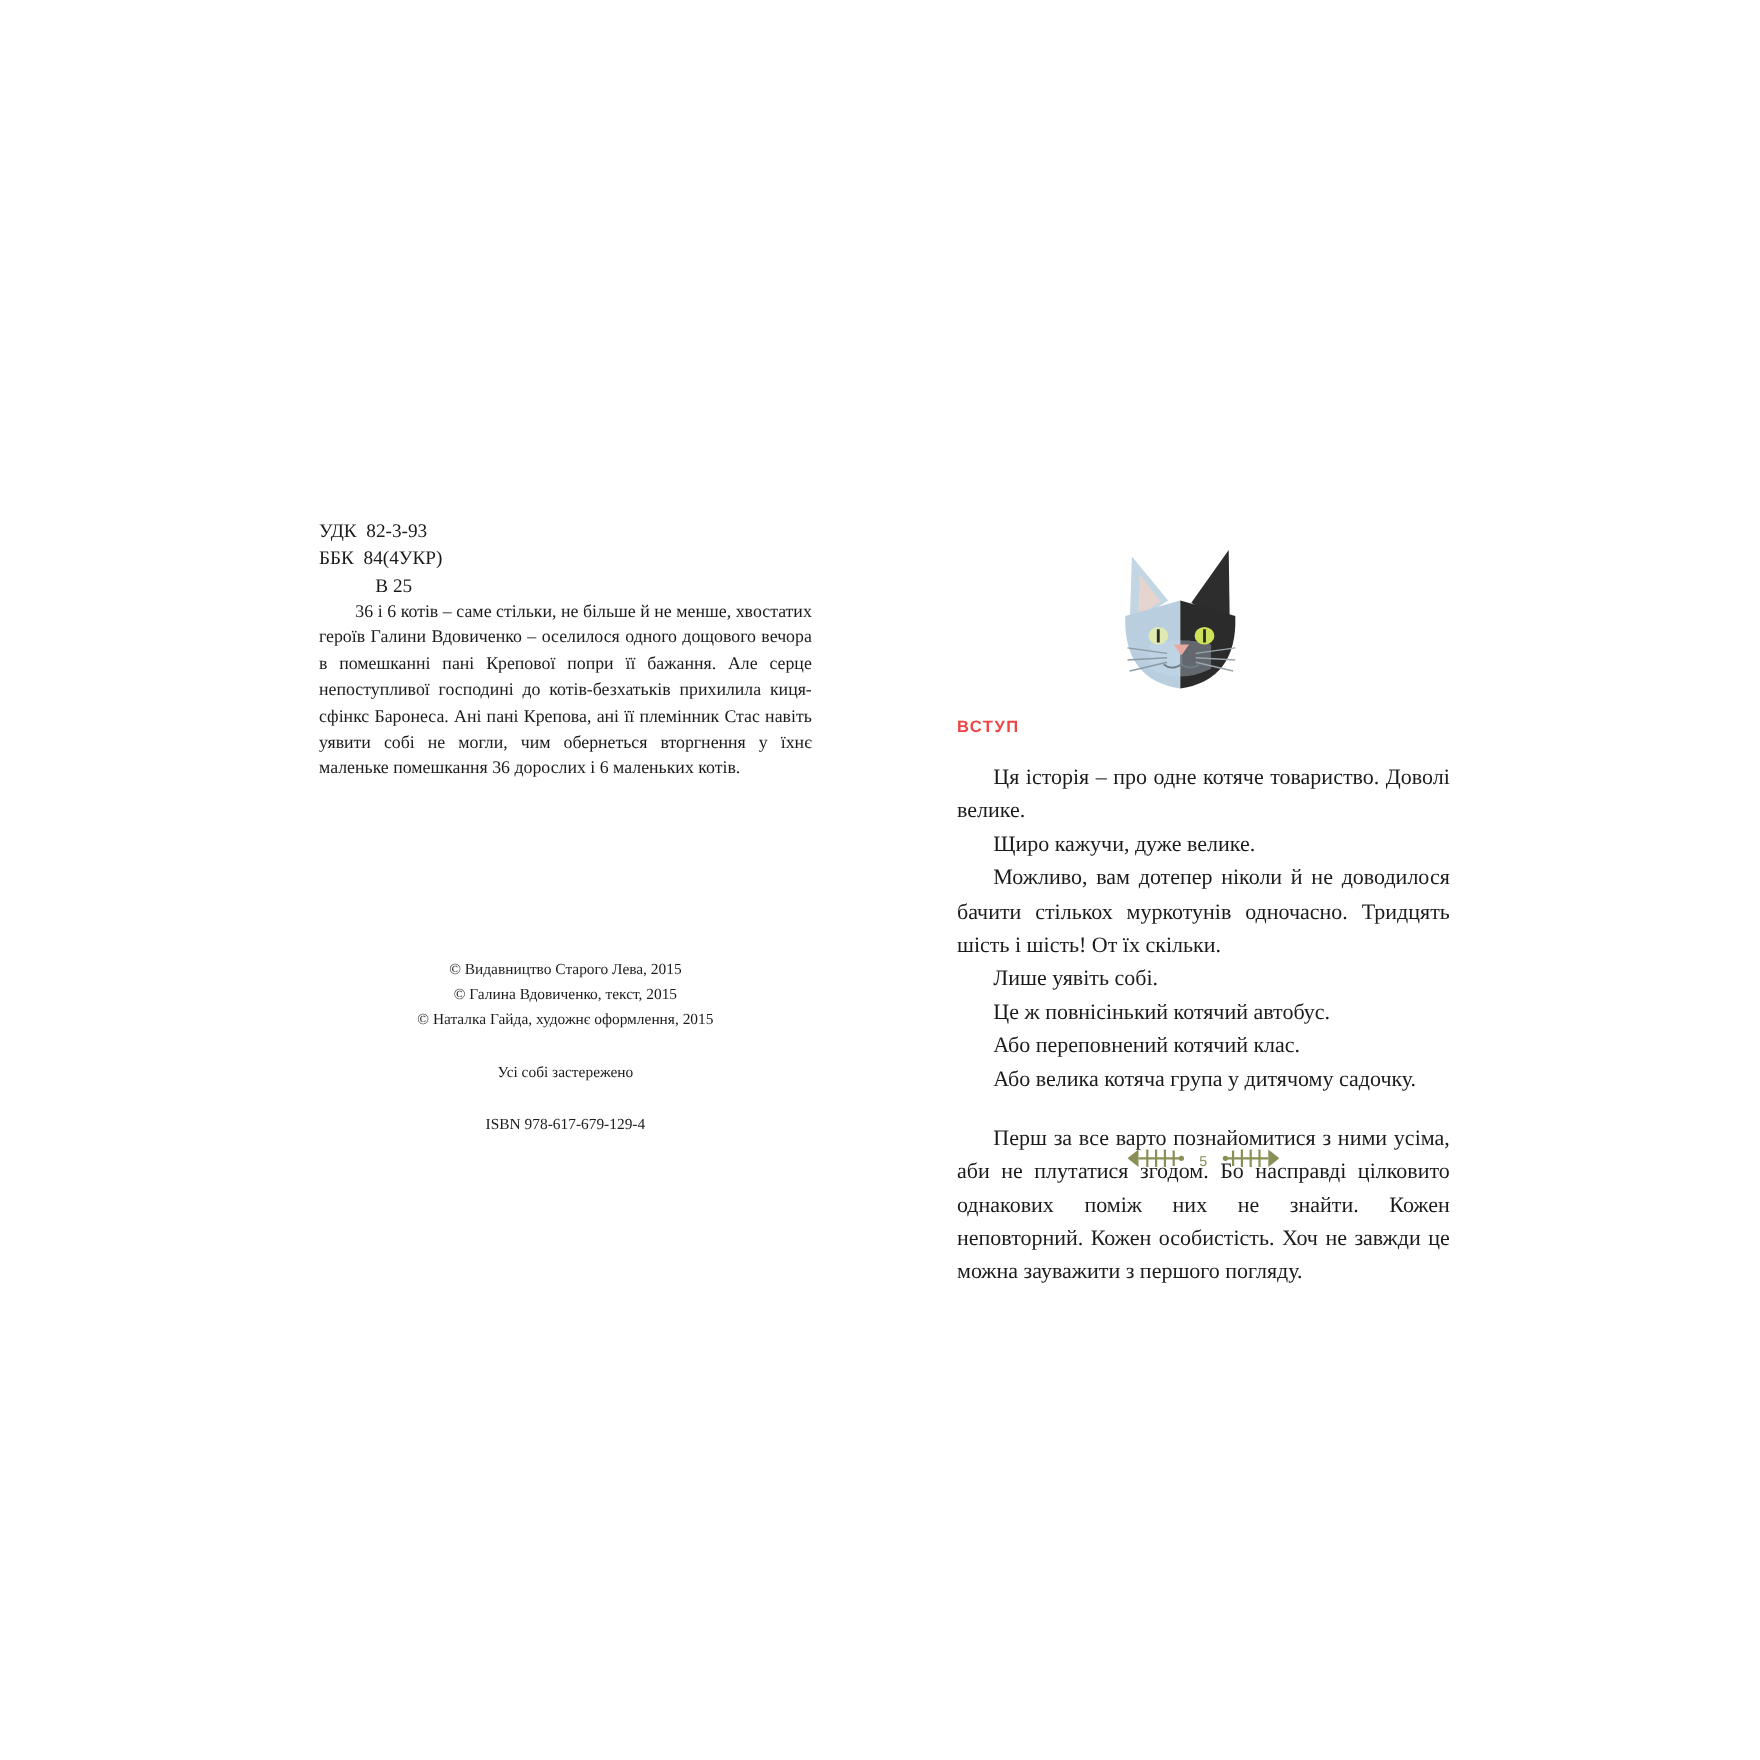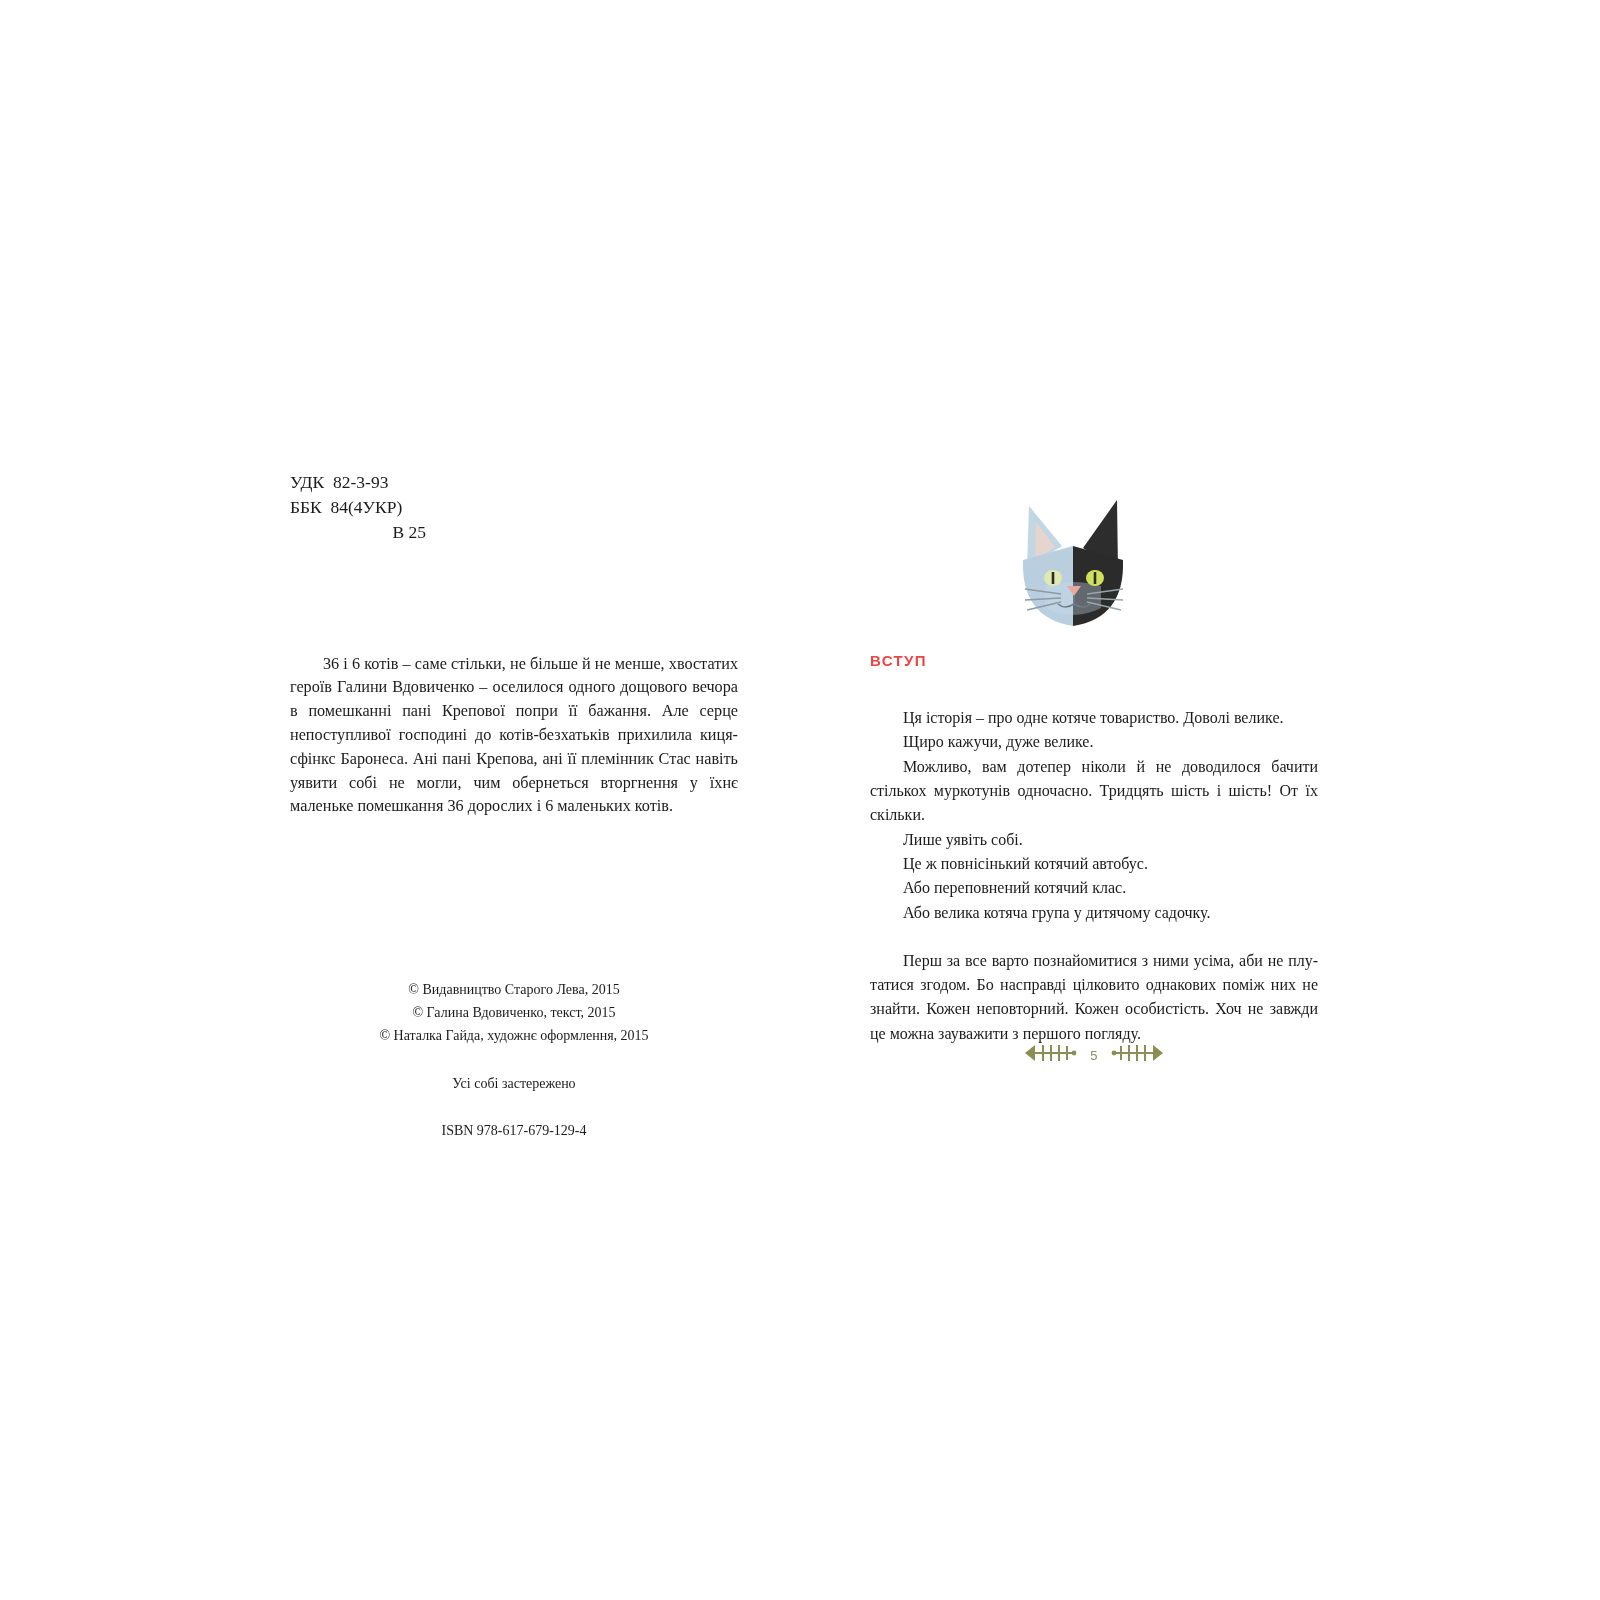--- a/index.html
+++ b/index.html
@@ -37,26 +37,25 @@
     font-size: 17.5px;
     line-height: 1.42;
     color: #1b1b1b;
     width: 180px;
   }
   .classif .row {
     display: block;
     white-space: pre;
   }
   .classif .row.center {
-    text-align: right;
+    text-align: center;
     padding-right: 44px;
   }
 
   .annotation {
-    margin-top: 108px;
     width: 448px;
     font-size: 16.2px;
     line-height: 1.47;
     text-align: justify;
     text-indent: 33px;
     color: #1b1b1b;
     hyphens: manual;
   }
 
   .imprint {
@@ -97,23 +96,23 @@
     font-family: "Liberation Sans", sans-serif;
     font-size: 15px;
     letter-spacing: 1.4px;
     color: #ef4444;
     font-weight: 700;
   }
 
   .intro-body {
     position: absolute;
     left: 25px;
-    top: 236px;
-    width: 448px;
-    font-size: 16px;
+    top: 222px;
+    width: 448px;
+    font-size: 20px;
     line-height: 1.52;
     color: #1b1b1b;
     text-align: justify;
   }
   .intro-body p {
     margin: 0;
     text-indent: 33px;
   }
   .intro-body p.gap {
     margin-top: 24px;

